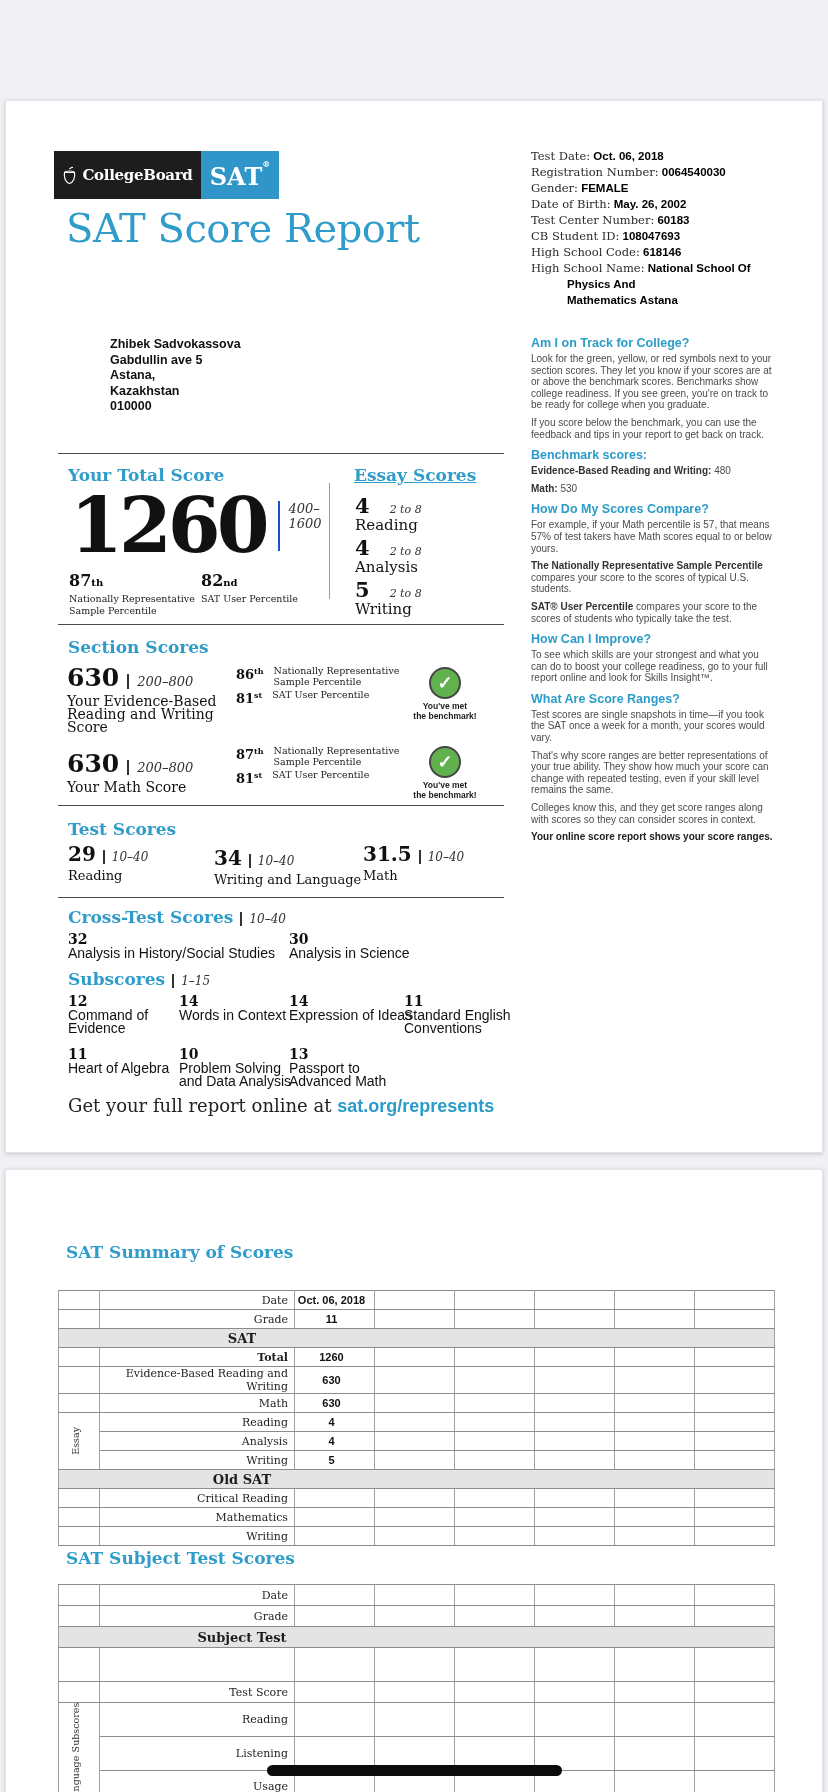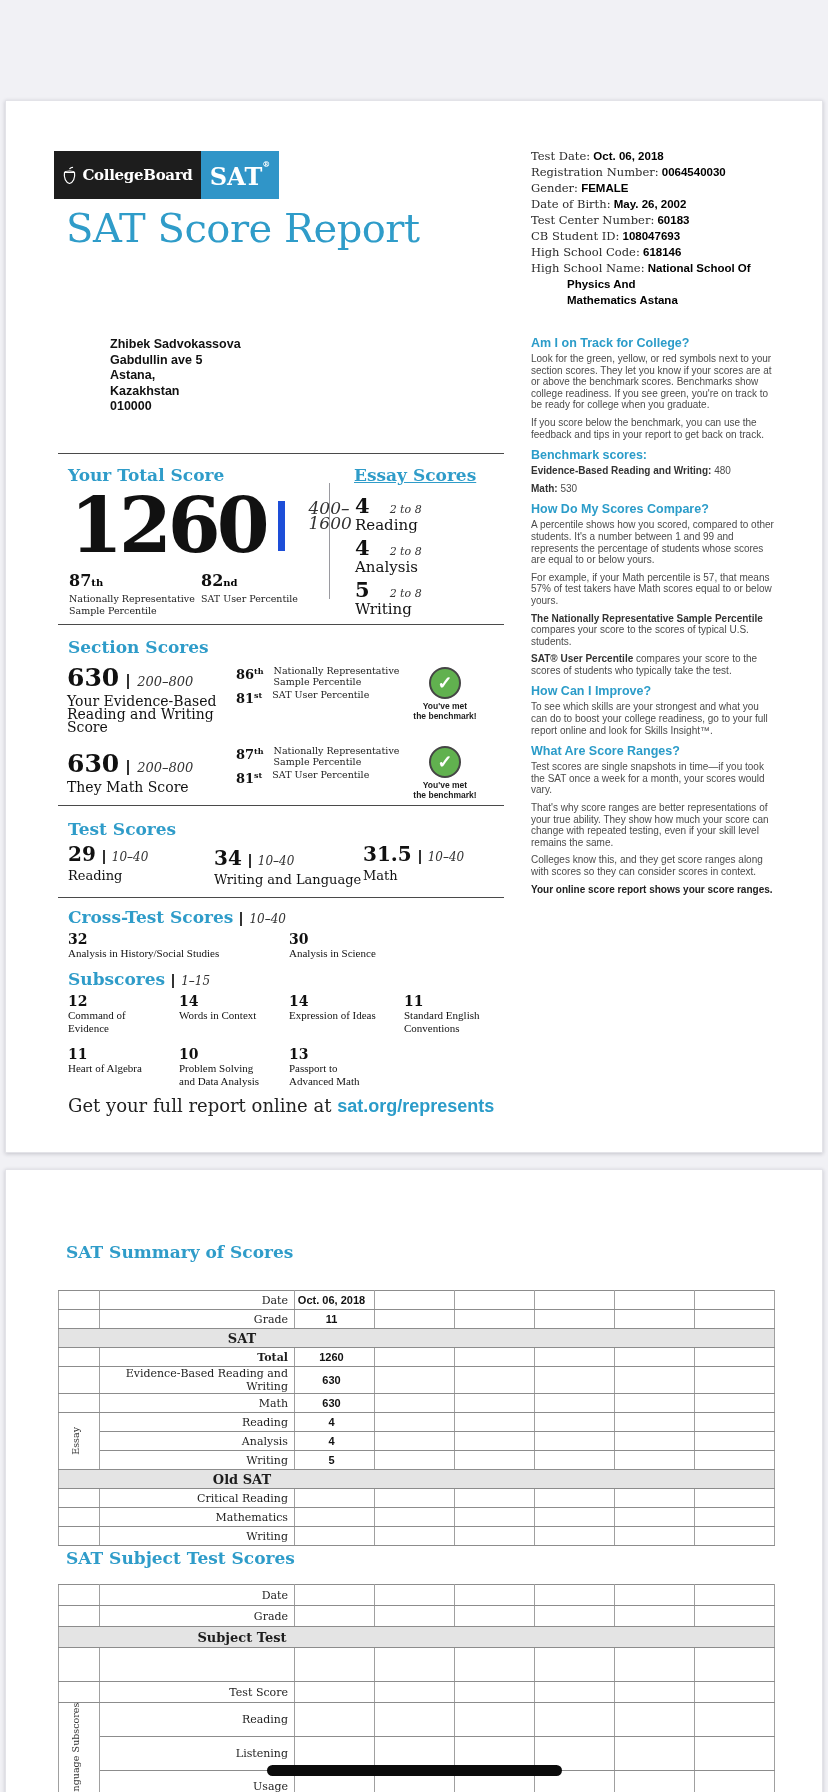--- a/index.html
+++ b/index.html
@@ -30,21 +30,21 @@
   .address{left:104px;top:236px;font-weight:bold;font-size:12.5px;line-height:15.5px;color:#111;}
 
   .hr{position:absolute;left:52px;width:446px;height:0;border-top:1px solid #4a4a4a;}
 
   
   .h-blue{font-family:"DejaVu Serif",serif;font-weight:bold;font-size:17px;color:#2f9cc9;}
   .range-it{font-family:"DejaVu Serif",serif;font-style:italic;color:#333;}
 
   
   .big-score{font-family:"DejaVu Serif",serif;font-weight:bold;font-size:76px;letter-spacing:-4px;color:#111;line-height:70px;}
-  .total-range{border-left:7px solid #1d4ed8;padding-left:24px;font-size:17px;line-height:15px;}
+  .total-range{border-left:2px solid #1d4ed8;padding-left:9px;font-size:13px;line-height:15px;}
   .pct-num{font-family:"DejaVu Serif",serif;font-weight:bold;font-size:16px;color:#111;}
   .pct-suf{font-size:10px;font-weight:bold;font-family:"DejaVu Serif",serif;}
   .pct-cap{font-family:"DejaVu Serif",serif;font-size:9.5px;line-height:11.5px;color:#222;}
   .vdiv{left:323px;top:382px;width:1px;height:116px;background:#9a9aa0;}
 
   
   .essay-num{font-family:"DejaVu Serif",serif;font-weight:bold;font-size:21px;color:#111;}
   .essay-range{font-family:"DejaVu Serif",serif;font-style:italic;font-size:11px;color:#333;margin-left:20px;}
   .essay-label{font-family:"DejaVu Serif",serif;font-size:15px;color:#111;line-height:15px;}
 
@@ -57,21 +57,21 @@
   .spct-cap{font-family:"DejaVu Serif",serif;font-size:9.5px;line-height:10.5px;color:#222;}
   .check{width:28px;height:28px;border-radius:50%;background:#61b14f;border:2px solid #454545;
          color:#fff;font-size:18px;font-weight:bold;display:flex;align-items:center;justify-content:center;}
   .bench-txt{font-size:8.5px;font-weight:bold;color:#1c1c1c;line-height:9.5px;text-align:center;}
 
   
   .test-num{font-family:"DejaVu Serif",serif;font-weight:bold;font-size:20px;color:#111;text-align:right;}
   .test-range{font-family:"DejaVu Serif",serif;font-style:italic;font-size:12px;color:#333;border-left:2px solid #333;padding-left:7px;margin-left:7px;}
   .test-label{font-family:"DejaVu Serif",serif;font-size:13px;color:#111;}
   .sub-num{font-family:"DejaVu Serif",serif;font-weight:bold;font-size:14px;color:#111;}
-  .sub-label{font-family:Liberation Serif, serif;font-size:11px;line-height:12.5px;color:#111;}
+  .sub-label{font-family:Liberation Sans, sans-serif;font-size:14px;line-height:12.5px;color:#111;}
   .h-range{font-family:"DejaVu Serif",serif;font-style:italic;font-size:12px;color:#333;border-left:2px solid #333;padding-left:7px;margin-left:7px;font-weight:normal;}
 
   .footer-line{font-family:"DejaVu Serif",serif;font-size:18px;color:#222;}
   .footer-link{font-weight:bold;color:#2b9cc9;font-family:"Liberation Sans",sans-serif;}
 
   
   .aside{left:525px;top:236px;width:243px;font-size:10px;line-height:11.6px;color:#4b4b4b;}
   .aside h4{margin:9px 0 3px 0;font-size:12.5px;color:#2b9cc9;font-weight:bold;line-height:13px;}
   .aside h4.first{margin-top:0;}
   .aside p{margin:0 0 6px 0;}
@@ -202,21 +202,21 @@
     <div class="abs" style="left:404px;top:566px;width:70px;display:flex;flex-direction:column;align-items:center;">
       <div class="check">
           <span>✓</span>
         </div>
       <div class="bench-txt" style="margin-top:3px;"><span>You've met</span><br><span>the benchmark!</span></div>
     </div>
 
     <div class="abs" style="left:61px;top:648px;">
       <span class="sec-num">630</span><span class="sec-range">200–800</span>
       <div class="sec-desc" style="margin-top:3px;">
-        <div>They Math Score</div>
+        <div>Your Math Score</div>
       </div>
     </div>
     <div class="abs" style="left:230px;top:645px;">
       <div style="display:flex;gap:10px;">
         <span class="spct-num"><span>87</span><sup>th</sup></span>
         <span class="spct-cap"><span>Nationally Representative</span><br><span>Sample Percentile</span></span>
       </div>
       <div style="display:flex;gap:10px;margin-top:3px;">
         <span class="spct-num"><span>81</span><sup>st</sup></span>
         <span class="spct-cap"><span>SAT User Percentile</span></span>
@@ -296,21 +296,20 @@
     </div>
 
     <div class="abs aside">
       <h4 class="first">Am I on Track for College?</h4>
       <p>Look for the green, yellow, or red symbols next to your section scores. They let you know if your scores are at or above the benchmark scores. Benchmarks show college readiness. If you see green, you're on track to be ready for college when you graduate.</p>
       <p>If you score below the benchmark, you can use the feedback and tips in your report to get back on track.</p>
       <h4>Benchmark scores:</h4>
       <p class="bench-line"><span class="bench-label">Evidence-Based Reading and Writing:</span><span> 480</span></p>
       <p class="bench-line"><span class="bench-label">Math:</span><span> 530</span></p>
       <h4>How Do My Scores Compare?</h4>
-      <p>A percentile shows how you scored, compared to other students. It's a number between 1 and 99 and represents the percentage of students whose scores are equal to or below yours.</p>
       <p>For example, if your Math percentile is 57, that means 57% of test takers have Math scores equal to or below yours.</p>
       <p><span class="lead">The Nationally Representative Sample Percentile</span><span> compares your score to the scores of typical U.S. students.</span></p>
       <p><span class="lead">SAT® User Percentile</span><span> compares your score to the scores of students who typically take the test.</span></p>
       <h4>How Can I Improve?</h4>
       <p>To see which skills are your strongest and what you can do to boost your college readiness, go to your full report online and look for Skills Insight™.</p>
       <h4>What Are Score Ranges?</h4>
       <p>Test scores are single snapshots in time—if you took the SAT once a week for a month, your scores would vary.</p>
       <p>That's why score ranges are better representations of your true ability. They show how much your score can change with repeated testing, even if your skill level remains the same.</p>
       <p>Colleges know this, and they get score ranges along with scores so they can consider scores in context.</p>
       <p class="bold-p">Your online score report shows your score ranges.</p>

